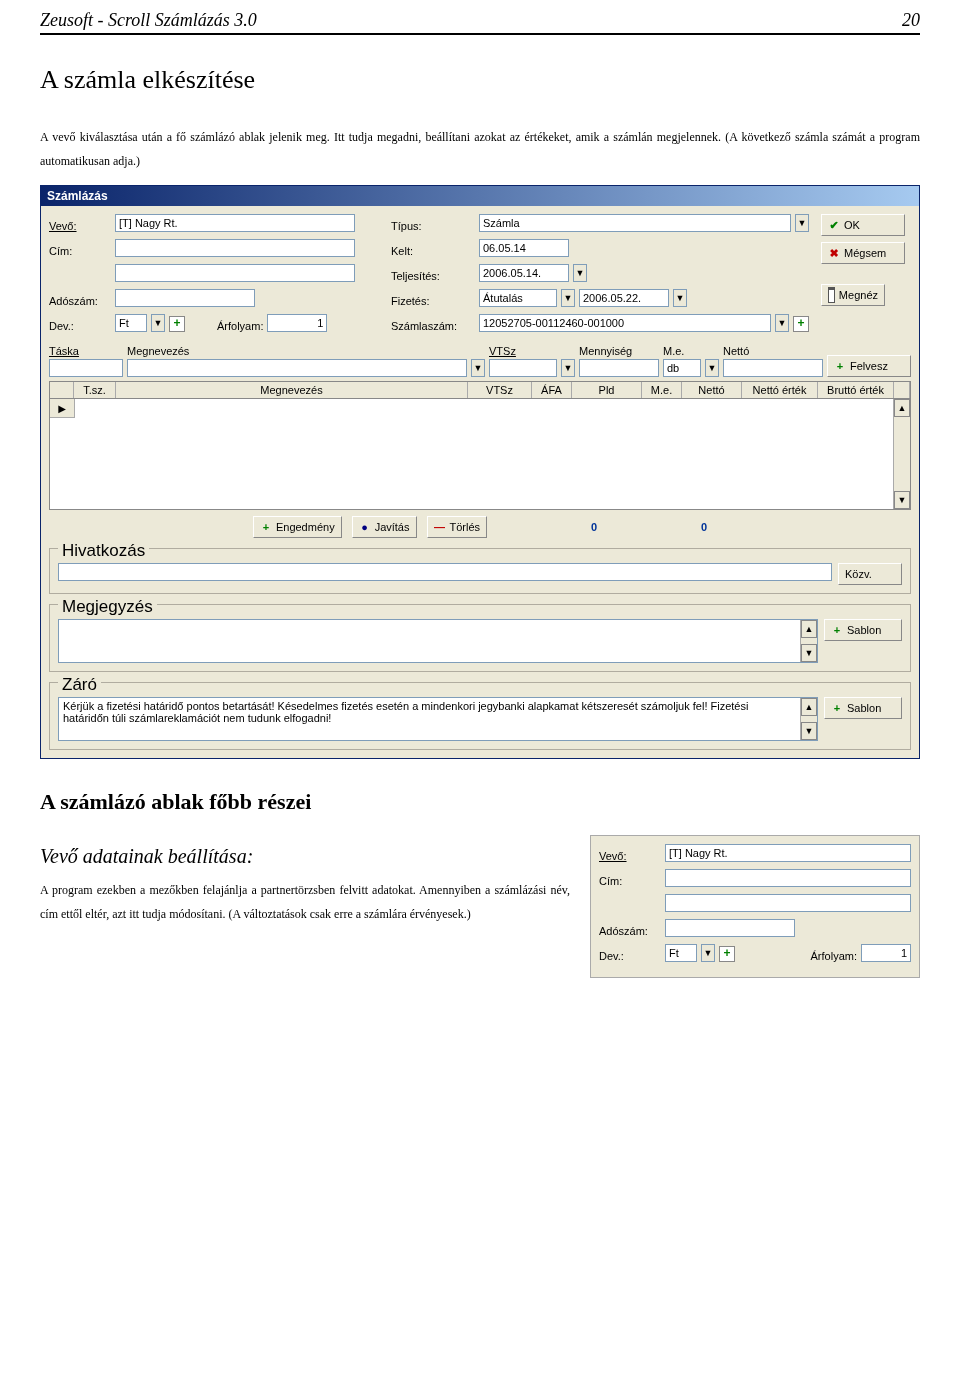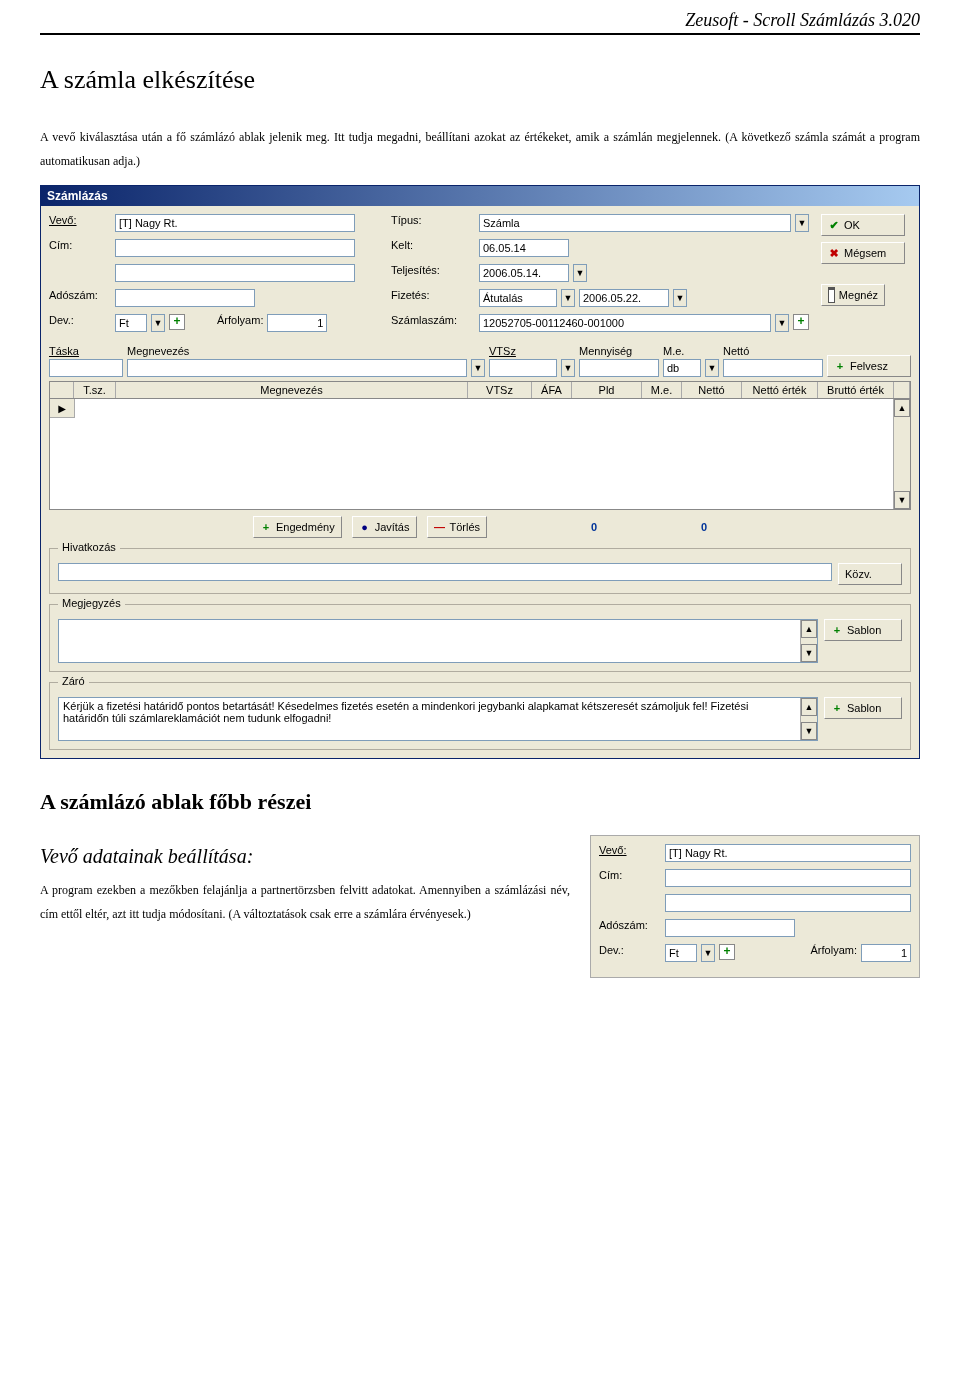--- a/index.html
+++ b/index.html
@@ -9,21 +9,21 @@
     font-family: "Times New Roman", serif;
     font-size: 20px;
     color: #000;
     width: 960px;
   }
   .page {
     padding: 10px 40px 40px 40px;
   }
   .top-bar {
     display: flex;
-    justify-content: flex-end;
+    justify-content: space-between;
     font-style: italic;
     font-size: 18px;
     border-bottom: 2px solid #000;
     padding-bottom: 2px;
     margin-bottom: 30px;
   }
   .section-title {
     font-size: 26px;
     margin: 20px 0 30px 0;
   }
@@ -106,21 +106,21 @@
     box-sizing: border-box;
   }
   .top-section {
     display: flex;
     gap: 12px;
     margin-bottom: 6px;
   }
   .col-left { width: 330px; }
   .col-mid { flex: 1; }
   .col-right { width: 90px; display: flex; flex-direction: column; gap: 6px; }
-  .frow { display: flex; align-items: flex-start; margin-bottom: 7px; gap: 4px; }
+  .frow { display: flex; align-items: flex-end; margin-bottom: 7px; gap: 4px; }
   .frow .lbl { width: 62px; }
   .col-mid .frow .lbl { width: 84px; }
   .underline { text-decoration: underline; }
   .item-row {
     display: flex;
     align-items: flex-end;
     gap: 4px;
     margin-top: 6px;
   }
   .item-col { display: flex; flex-direction: column; }
@@ -185,21 +185,21 @@
     margin-top: 10px;
     padding: 14px 8px 8px 8px;
     position: relative;
   }
   .fieldset .legend {
     position: absolute;
     top: -8px;
     left: 8px;
     background: #ece9d8;
     padding: 0 4px;
-    font-size: 11px;
+    font-size: 17px;
   }
   .fieldset .content-row { display: flex; gap: 6px; align-items: flex-start; }
   .fieldset .multiline {
     flex: 1;
     background: #fff;
     border: 1px solid #7f9db9;
     min-height: 38px;
     font-family: Tahoma, Arial, sans-serif;
     font-size: 11px;
     padding: 2px 4px;

